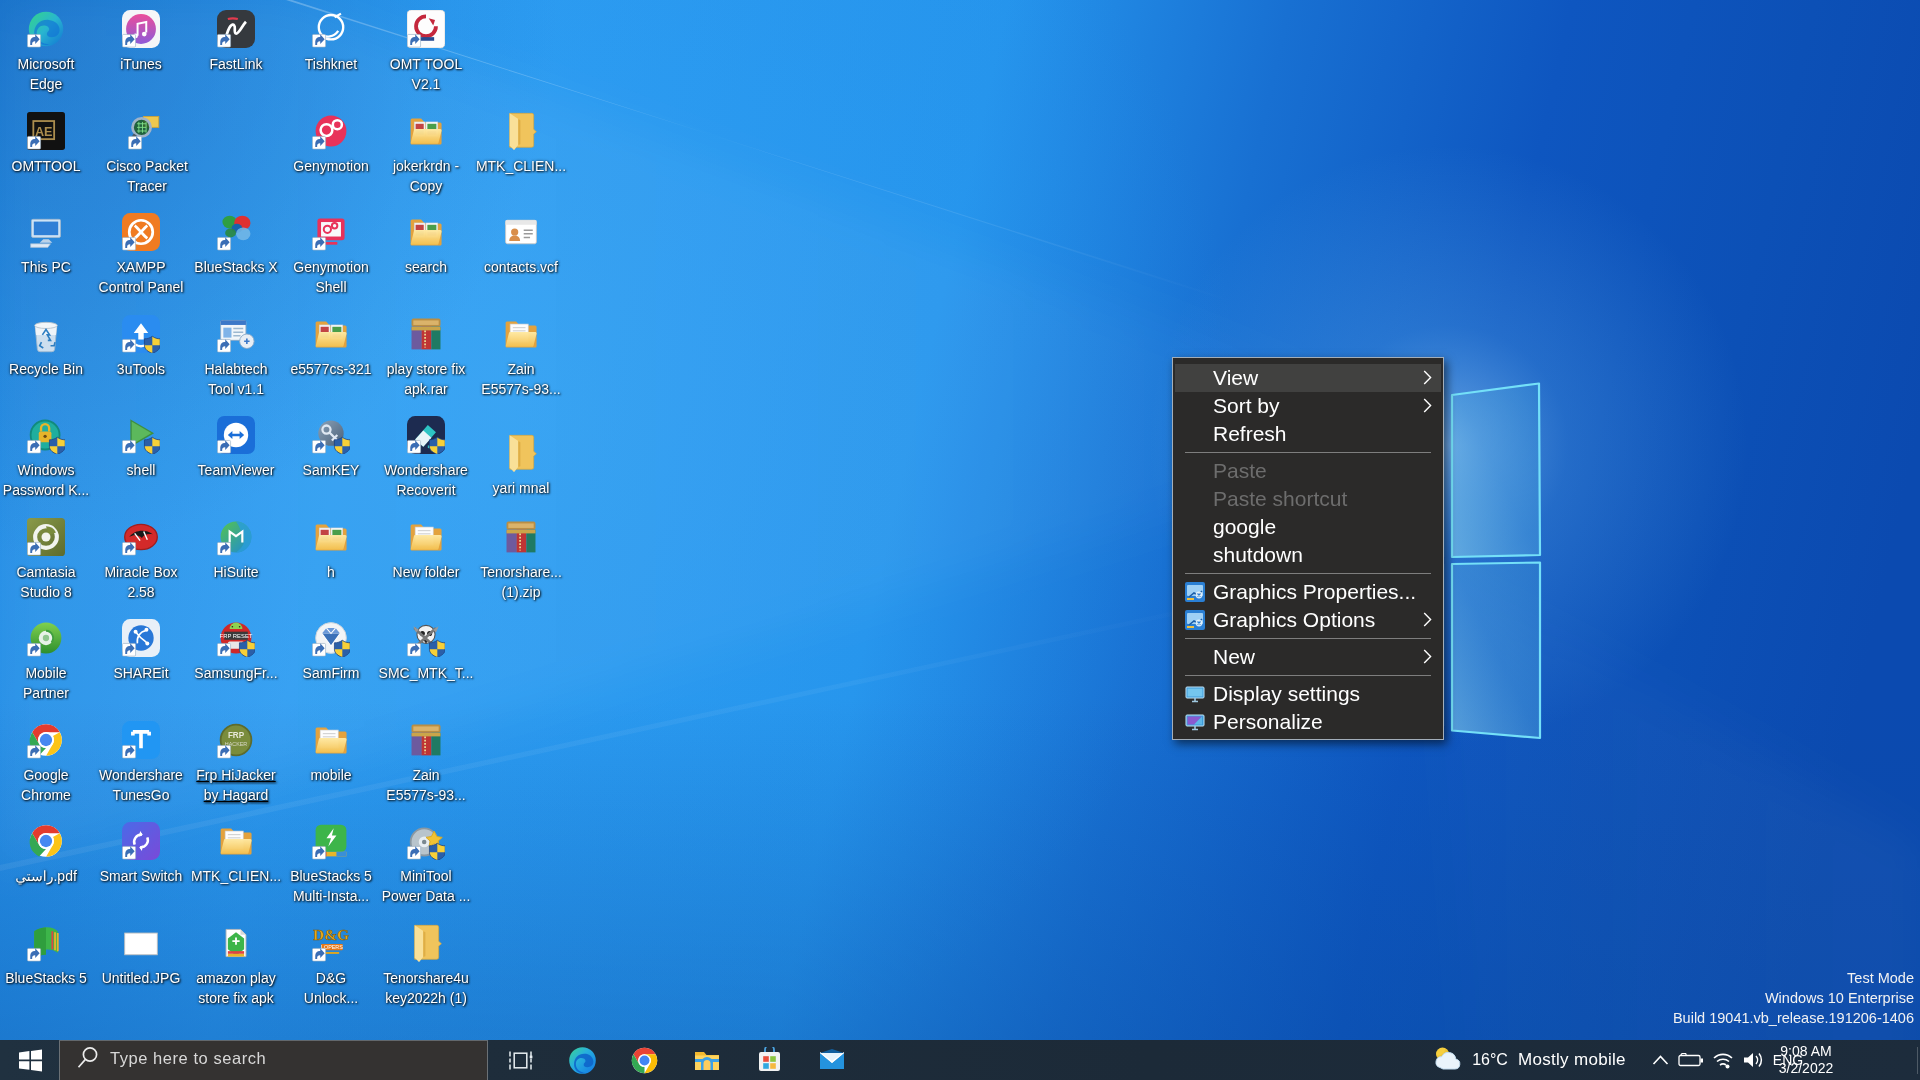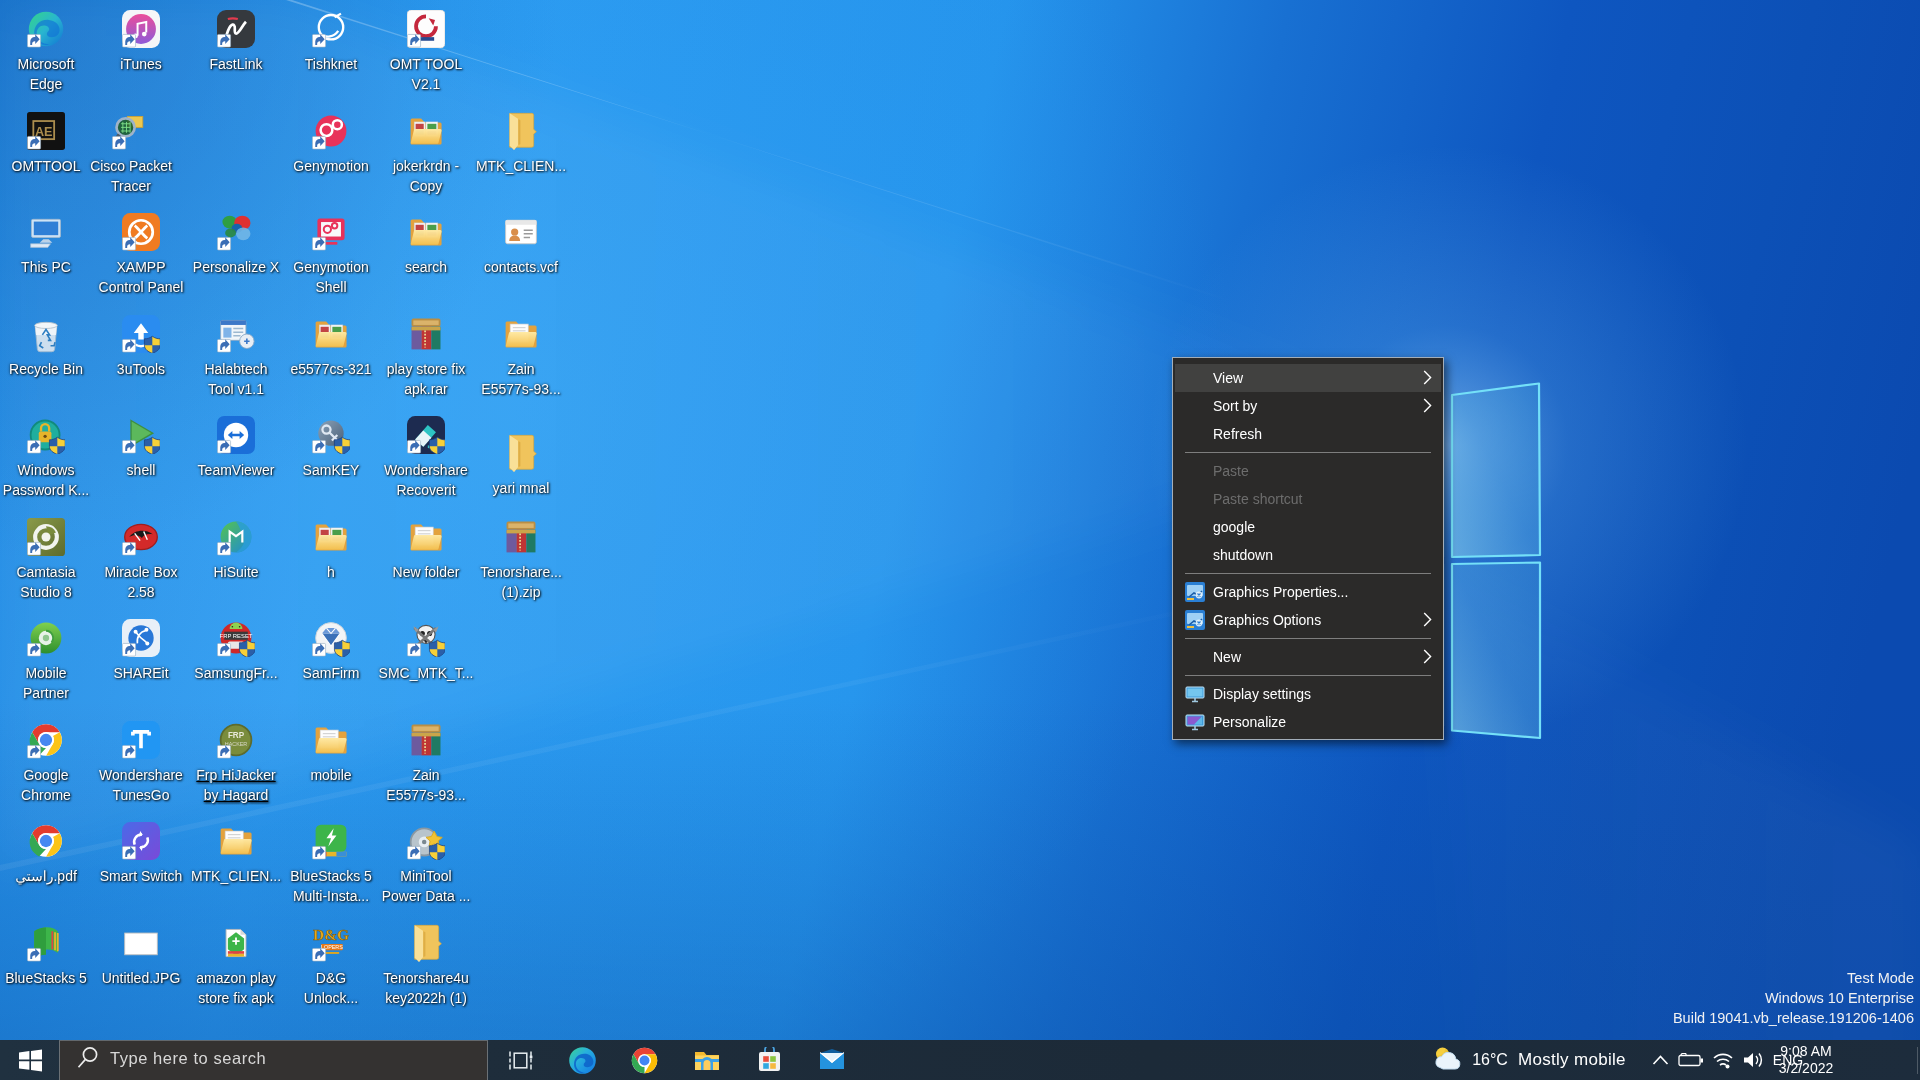--- a/index.html
+++ b/index.html
@@ -6,21 +6,21 @@
 #wall{position:absolute;left:0;top:0;width:1920px;height:1080px;}
 
 .cell{position:absolute;width:96px;text-align:center;}
 .ic{width:42px;height:42px;margin:0 auto;position:relative;}
 .ic svg{position:absolute;left:2px;top:0;}
 .lbl{margin-top:2px;font-size:14px;line-height:20px;white-space:nowrap;color:#fff;
  text-shadow:1px 1px 2px rgba(0,0,0,.9),0 0 3px rgba(0,0,0,.7);letter-spacing:0px;}
 
 #menu{position:absolute;left:1172px;top:357px;width:272px;background:#2b2a29;
  border:1px solid #a3aeb9;box-shadow:3px 4px 9px rgba(0,0,0,.55);box-sizing:border-box;
- padding:6px 2px 3px 2px;font-size:14px;color:#fff;}
+ padding:6px 2px 3px 2px;font-size:21px;color:#fff;}
 .mi{height:28px;line-height:28px;padding-left:38px;position:relative;}
 .mi.hl{background:#414140;}
 .mi.dis{color:#6d6d6d;}
 .mi .arr{position:absolute;right:9px;top:6px;line-height:0;}
 .mi .mico{position:absolute;left:10px;top:4px;width:20px;height:20px;line-height:0;}
 .sep{height:1px;background:#7e7e7e;margin:4px 10px 4px 10px;}
 
 #bar{position:absolute;left:0;top:1040px;width:1920px;height:40px;background:linear-gradient(90deg,#203140 0%,#1e2d3b 25%,#1c2a38 60%,#1d2c3c 100%);}
 #sbox{position:absolute;left:59px;top:0;width:429px;height:44px;background:#343231;
  border-left:1px solid #6b7176;border-top:1px solid #62686d;border-right:1px solid #6b7176;
@@ -244,21 +244,21 @@
       <div class="ic">
         <svg width="38" height="38" viewBox="0 0 42 42">
           <rect width="42" height="42" rx="3" fill="#111"></rect>
           <rect x="7" y="10" width="23" height="20" fill="none" stroke="#ab8d4e" stroke-width="2"></rect>
           <text x="18.5" y="26" text-anchor="middle" font-size="14" font-weight="bold" fill="#ab8d4e" font-family="Liberation Sans">AE</text>
           <use href="#sarrow"></use>
         </svg>
       </div>
       <div class="lbl">OMTTOOL</div>
     </div>
-<div class="cell" style="left:83px;top:112px;">
+<div class="cell" style="left:99px;top:112px;">
       <div class="ic">
         <svg width="38" height="38" viewBox="0 0 42 42">
           <path d="M16 6 h18 l-9 12z" fill="#e9c34c"></path>
           <rect x="17" y="5" width="17" height="12" fill="#edc84f" stroke="#caa23a"></rect>
           <circle cx="15" cy="17" r="10" fill="#1f5e2e" opacity=".9"></circle>
           <circle cx="15" cy="17" r="10" fill="none" stroke="#9fb3c8" stroke-width="3"></circle>
           <path d="M8 25 L2 34" stroke="#4a5a66" stroke-width="4"></path>
           <path d="M10 13 h10 M10 17 h10 M10 21 h10 M12 11 v12 M16 11 v12 M20 11 v12" stroke="#7fe08a" stroke-width="1"></path>
           <use href="#sarrow"></use>
         </svg>
@@ -319,21 +319,21 @@
       <div class="ic">
         <svg width="38" height="38" viewBox="0 0 42 42">
           <ellipse cx="14" cy="10" rx="8" ry="7" fill="#2f9e44"></ellipse>
           <ellipse cx="28" cy="11" rx="9" ry="8" fill="#e03131"></ellipse>
           <ellipse cx="22" cy="17" rx="6" ry="5" fill="#1864ab"></ellipse>
           <ellipse cx="29" cy="23" rx="8" ry="7" fill="#74b9e8" opacity=".85"></ellipse>
           <ellipse cx="15" cy="22" rx="6" ry="5" fill="#2b8a3e" opacity=".9"></ellipse>
           <use href="#sarrow"></use>
         </svg>
       </div>
-      <div class="lbl">Personalize X</div>
+      <div class="lbl">BlueStacks X</div>
     </div>
 <div class="cell" style="left:283px;top:213px;">
       <div class="ic">
         <svg width="38" height="38" viewBox="0 0 42 42">
           <rect x="6" y="6" width="30" height="24" rx="3" fill="#e8325a"></rect>
           <rect x="10" y="10" width="22" height="16" fill="#f8f9fa"></rect>
           <circle cx="17" cy="18" r="4" stroke="#e8325a" stroke-width="2.2" fill="none"></circle>
           <circle cx="25" cy="14" r="3" stroke="#e8325a" stroke-width="2.2" fill="none"></circle>
           <rect x="14" y="32" width="14" height="3" fill="#e8325a"></rect>
           <use href="#sarrow"></use>

